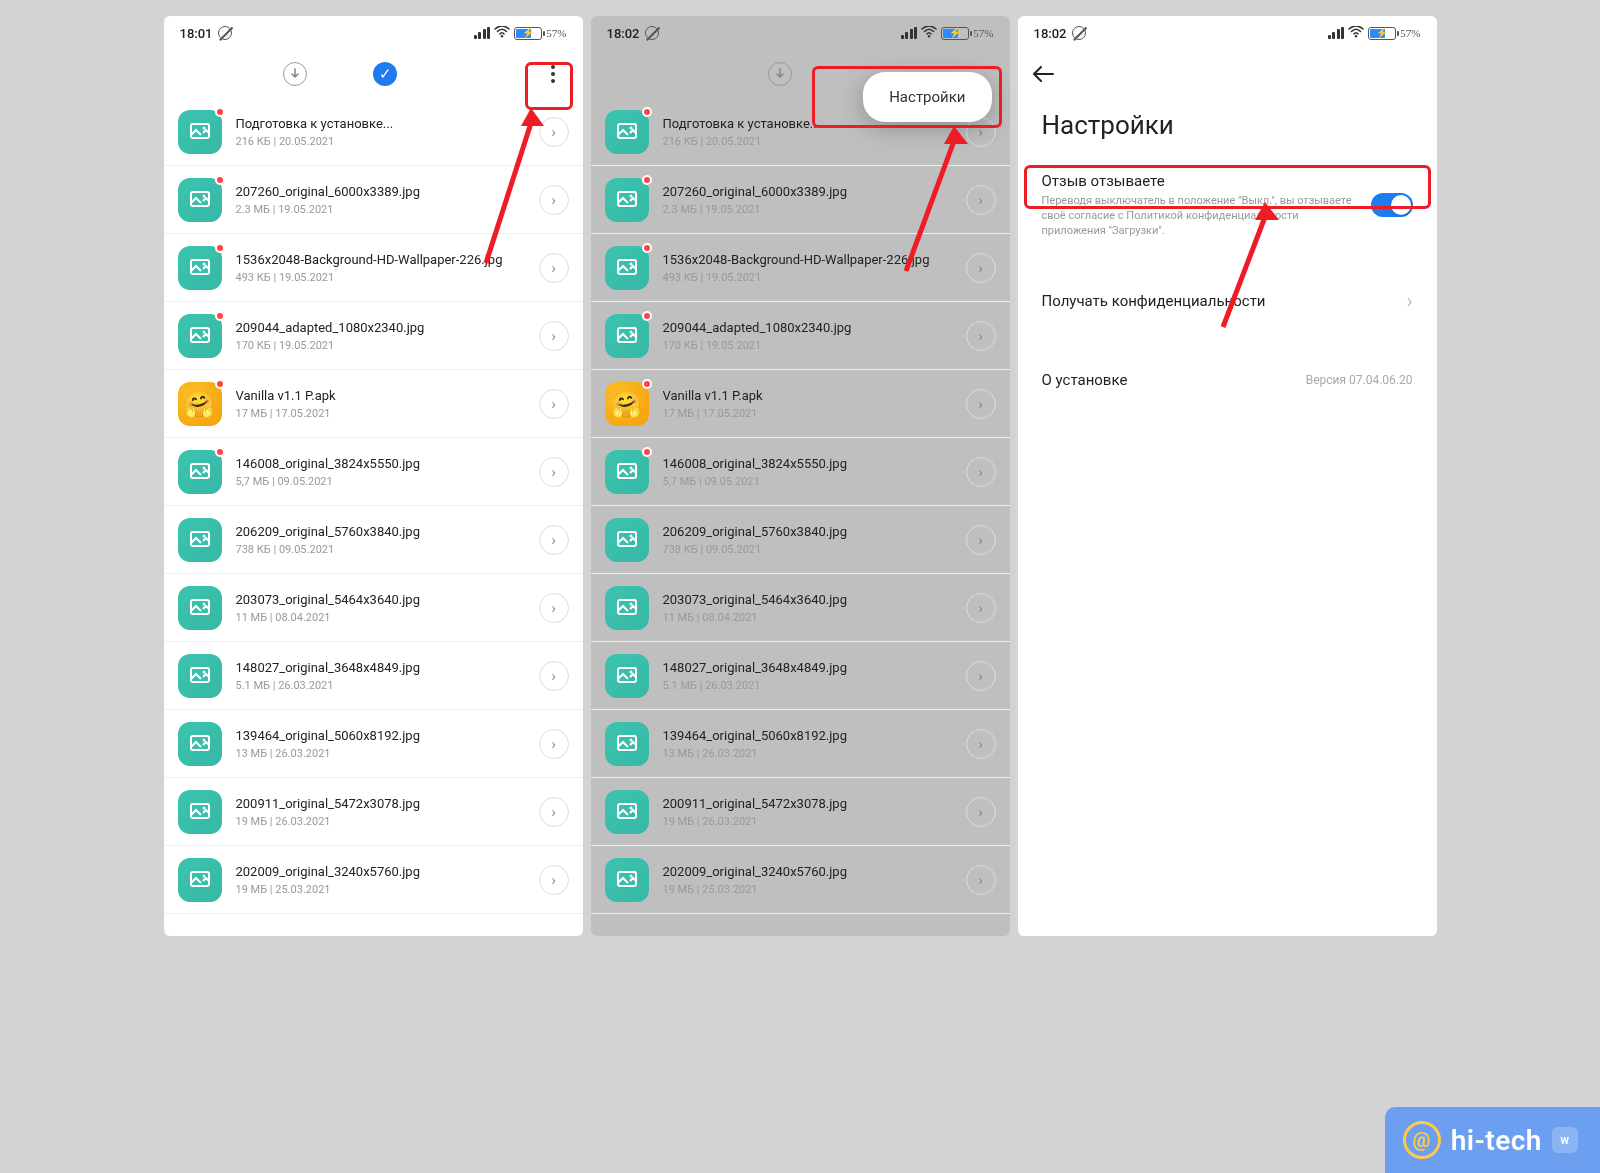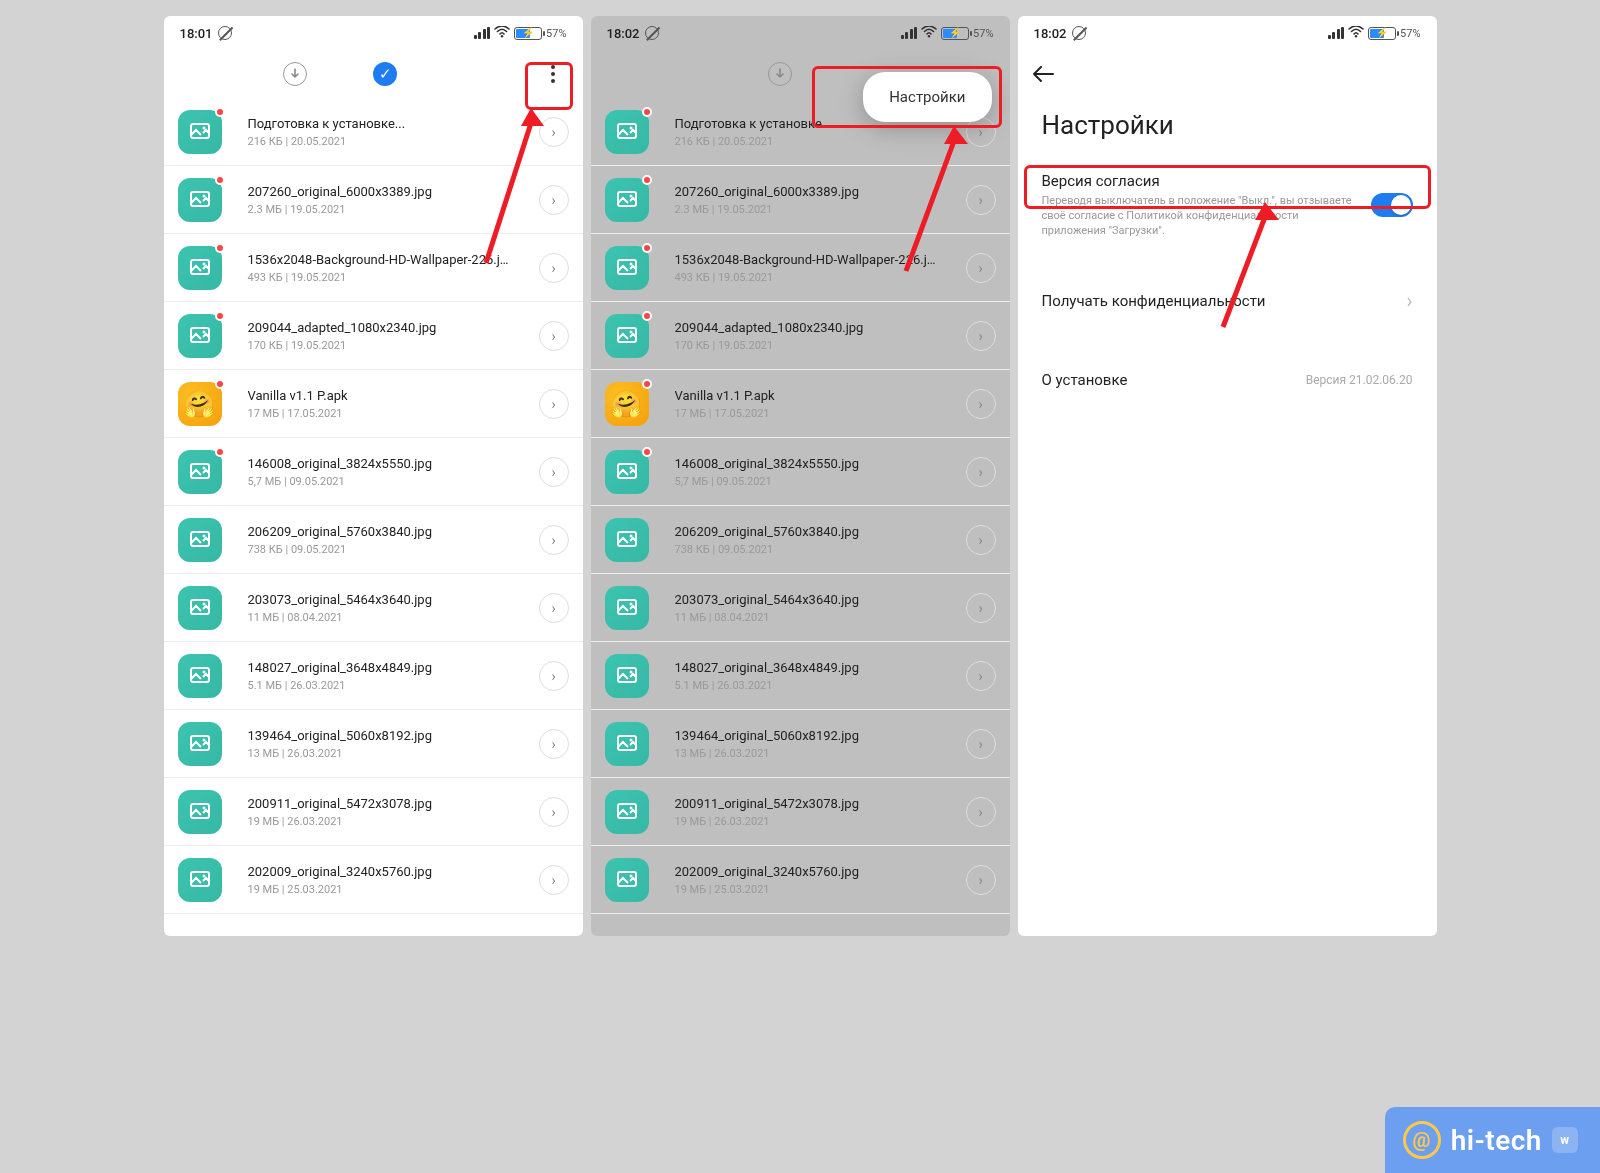--- a/index.html
+++ b/index.html
@@ -45,21 +45,21 @@
     justify-content: space-between;
     align-items: center;
     padding: 0 16px;
     font-size: 13px;
     color: #222;
     position: relative;
     z-index: 2;
   }
   .status-left { display: flex; align-items: center; gap: 6px; font-weight: 500;}
   .status-right { display: flex; align-items: center; gap: 4px; }
-  .batt-pct { font-size: 11px; color: #555; }
+  .batt-pct { font-size: 11px; color: #555; font-family: Liberation Serif, serif; }
   .batt-icon {
     width: 28px; height: 13px; border: 1.3px solid #555; border-radius: 3px;
     position: relative; display:inline-block;
   }
   .batt-icon::after {
     content:''; position:absolute; right:-4px; top:3px; width:2px; height:5px; background:#555; border-radius:1px;
   }
   .batt-fill { position:absolute; left:1px; top:1px; bottom:1px; width:55%; background:#2B8CFF; border-radius:1px;}
   .batt-bolt { position:absolute; left:7px; top:-1px; font-size:10px; color:#fff;}
 
@@ -92,21 +92,21 @@
   .list {
     flex: 1;
     overflow: hidden;
     position: relative;
     z-index: 2;
   }
   .row {
     display: flex; align-items: center;
     padding: 10px 14px;
     border-bottom: 1px solid #eee;
-    gap: 26px;
+    gap: 14px;
     min-height: 68px;
   }
   .thumb {
     width: 44px; height: 44px; border-radius: 12px;
     display:flex; align-items:center; justify-content:center;
     position: relative;
     flex-shrink: 0;
   }
   .thumb.image { background: linear-gradient(135deg,#3cc4b0,#36b8a5); }
   .thumb.apk { background: radial-gradient(circle at 30% 30%, #fbbf24, #f59e0b); }
@@ -753,42 +753,42 @@
             <path d="M9 1 L2 8 L9 15 M2 8 H21" stroke="#222" stroke-width="2" fill="none" stroke-linecap="round" stroke-linejoin="round"></path>
           </svg>
       </span>
     </div>
 
     <div class="settings-title">Настройки</div>
 
 
     <div class="setting-row">
       <div class="setting-main">
-        <div class="setting-label">Версия согласия</div>
+        <div class="setting-label">Отзыв отзываете</div>
         <div class="setting-sub">Переводя выключатель в положение "Выкл.", вы отзываете своё согласие с Политикой конфиденциальности приложения "Загрузки".</div>
       </div>
       <div class="toggle on"></div>
     </div>
 
     <div style="height:22px"></div>
 
     <div class="setting-row">
       <div class="setting-main">
         <div class="setting-label">Получать конфиденциальности</div>
       </div>
       <span class="chev-gray">›</span>
     </div>
 
     <div style="height:30px"></div>
 
     <div class="setting-row">
       <div class="setting-main">
         <div class="setting-label">О установке</div>
       </div>
-      <span class="version">Версия 21.02.06.20</span>
+      <span class="version">Версия 07.04.06.20</span>
     </div>
 
     <div class="redbox" style="top:149px; left:6px; right:6px; height:44px;"></div>
     <svg class="arrow" style="top:186px; left:195px;" width="70" height="130" viewBox="0 0 70 130">
       <line x1="10" y1="125" x2="52" y2="15" stroke="#ee1c25" stroke-width="5"></line>
       <polygon points="52,0 66,18 42,18" fill="#ee1c25"></polygon>
     </svg>
   </div>
 
 </div>

